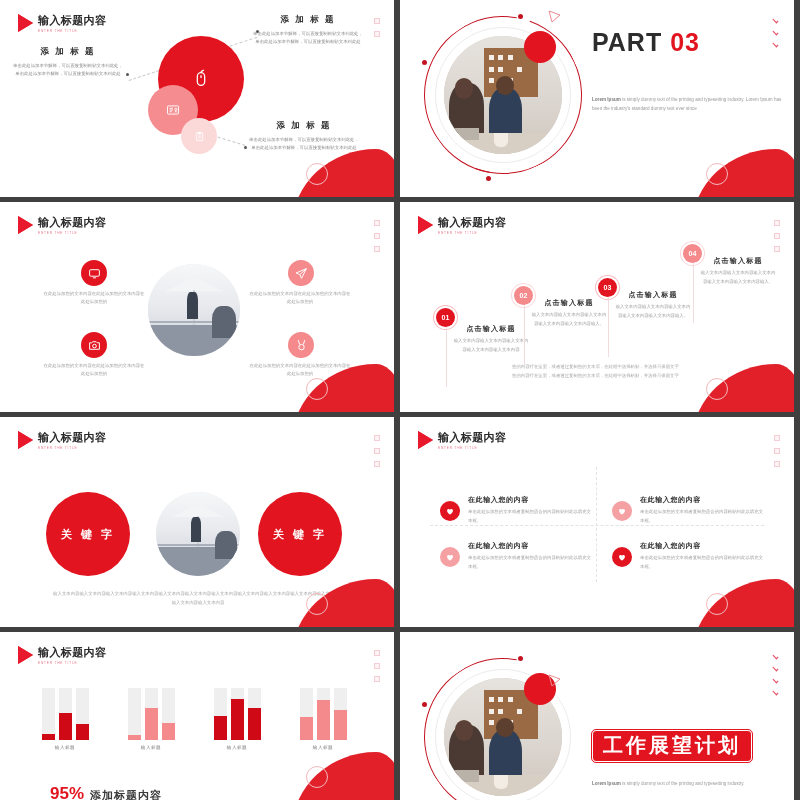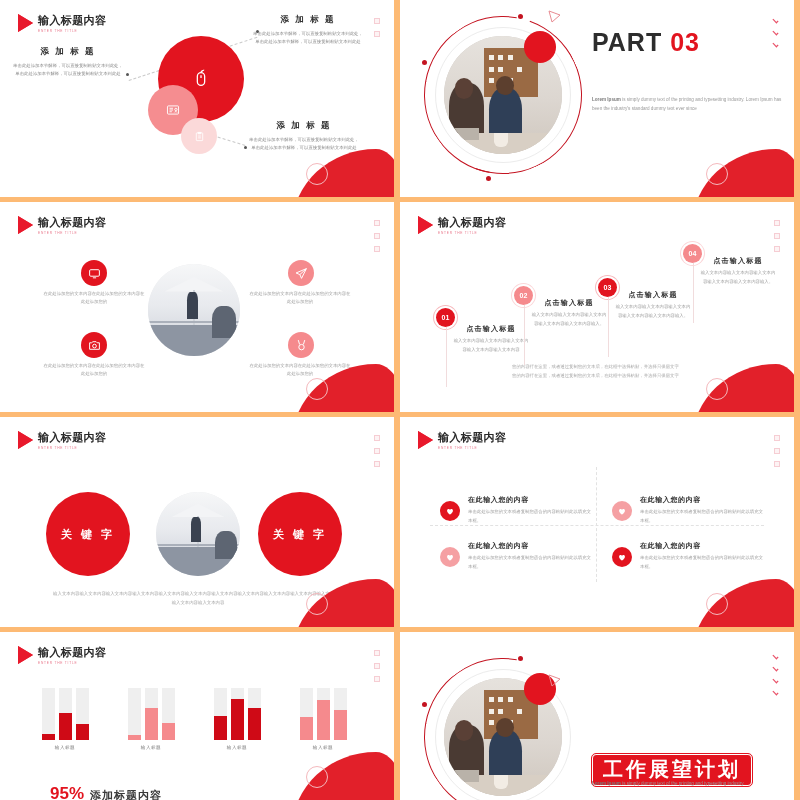--- a/index.html
+++ b/index.html
@@ -6,21 +6,21 @@
   html, body {
     width: 800px; height: 800px;
     background: #f0f0f0;
     font-family: "Liberation Sans", "DejaVu Sans", sans-serif;
     overflow: hidden;
   }
   .sheet {
     width: 800px; height: 800px;
     display: flex; flex-direction: column;
     gap: 5px;
-    background: #fdba74;
+    background: #404040;
   }
   .row { display: flex; gap: 6px; flex: none; }
 
   .slide {
     position: relative;
     width: 394px; height: 210px;
     background: #ffffff;
     overflow: hidden;
     flex: none;
   }
@@ -627,20 +627,20 @@
             <div class="ph-cup"></div>
         </div>
       </div>
       <div class="red-dot-big" style="top:41px;"></div>
       <div style="position:absolute; left:148px; top:42px;">
         <svg width="14" height="14" viewBox="0 0 14 14">
             <path d="M1 1 L12 5 L4 12 Z" fill="none" stroke="#e88b92" stroke-width="1"></path>
           </svg>
       </div>
 
-      <div class="cn-banner" style="top:122px;">工作展望计划</div>
+      <div class="cn-banner" style="top:98px;">工作展望计划</div>
       <div class="part-desc" style="top:148px;">
         <b>Lorem Ipsum</b><span> is simply dummy text of the printing and typesetting industry.</span>
       </div>
     </div>
   </div>
 
 </div>
 
 </body></html>

